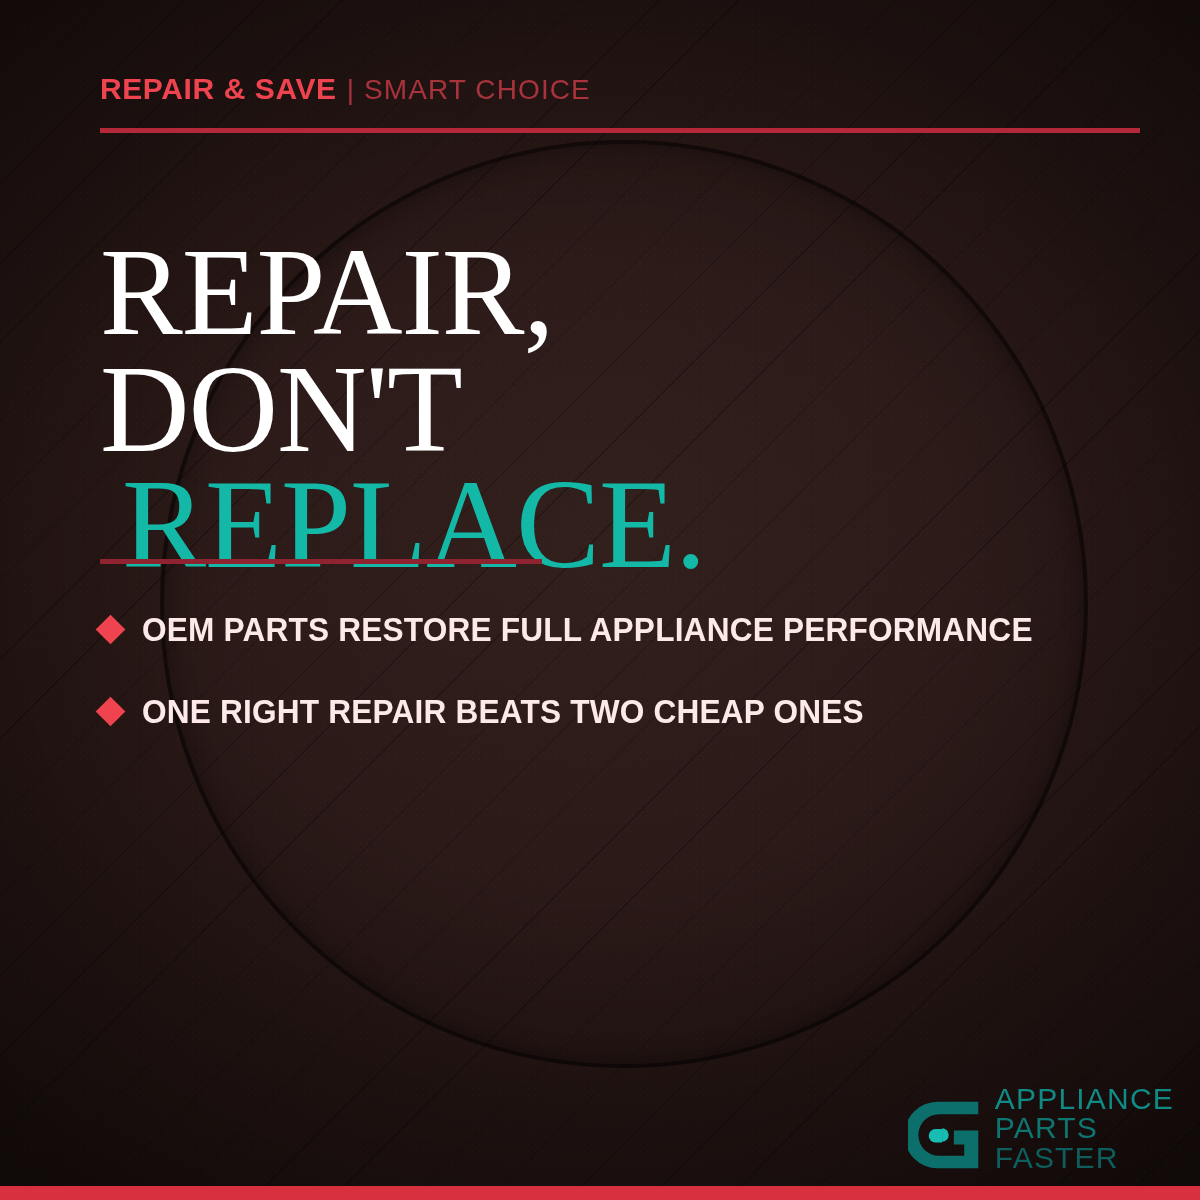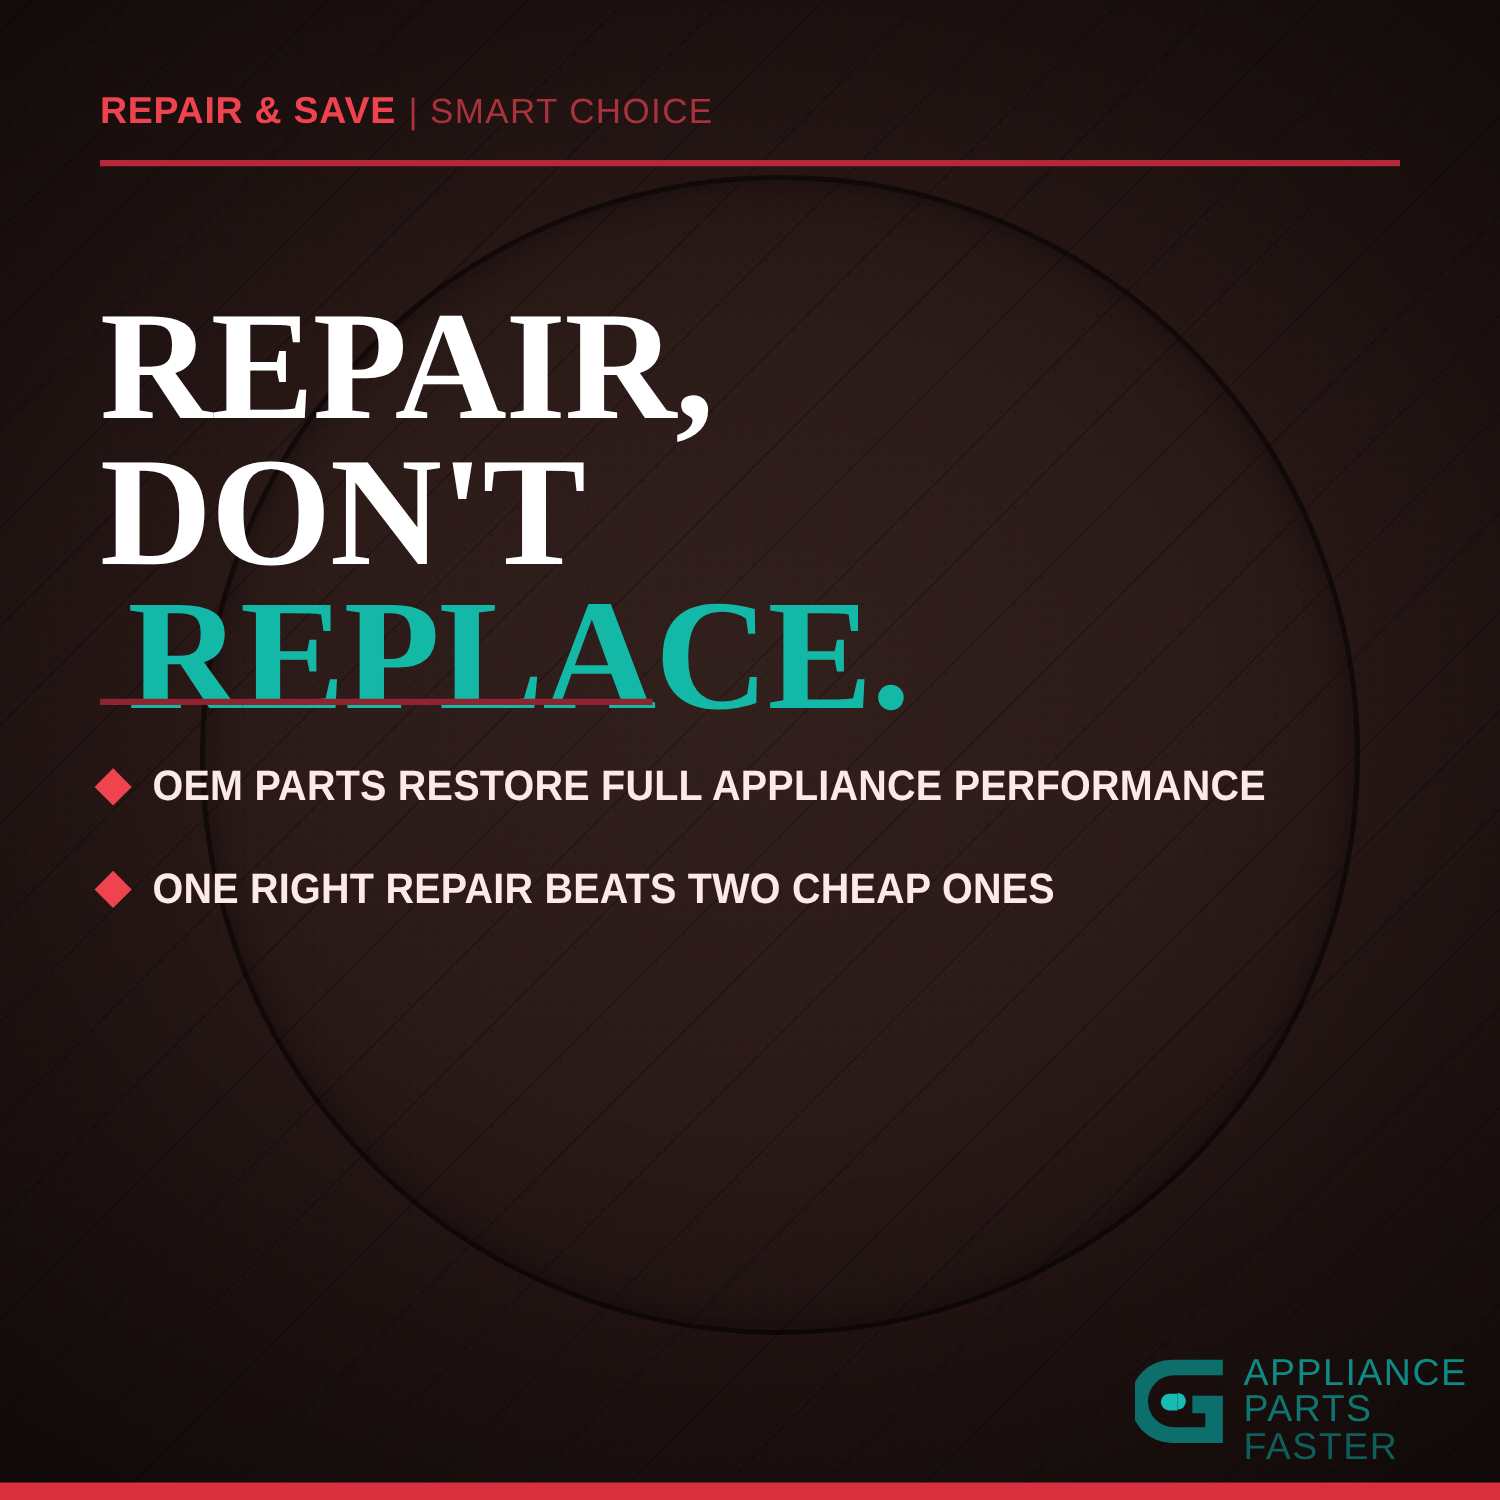--- a/index.html
+++ b/index.html
@@ -55,21 +55,21 @@
     border: 4px solid rgba(0,0,0,0.55);
     box-shadow: 0 0 22px 2px rgba(0,0,0,0.30) inset;
   }
   .bg-vignette {
     position: absolute;
     inset: 0;
     background: radial-gradient(ellipse 75% 65% at 50% 48%, rgba(0,0,0,0) 40%, rgba(0,0,0,0.45) 100%);
     pointer-events: none;
   }
 
-  .content { position: absolute; inset: 0; }
+  .content { position: absolute; inset: 0; margin-left: 20px; }
 
   
   .eyebrow {
     position: absolute;
     left: 80px;
     top: 74px;
     white-space: nowrap;
     line-height: 1;
   }
   .eyebrow-main {
@@ -93,21 +93,21 @@
     height: 5px;
     background: #b5283a;
   }
 
   
   .headline {
     position: absolute;
     left: 80px;
     top: 152px;
     font-family: "Liberation Serif", serif;
-    font-weight: 700;
+    font-weight: 400;
     font-size: 124px;
     line-height: 0.94;
     letter-spacing: -1px;
   }
   .headline .l1, .headline .l2 { display: block; color: #ffffff; }
   .headline .l3 {
     display: block;
     color: #14b8a6;
     font-size: 126px;
     margin-left: 22px;
@@ -154,21 +154,21 @@
     transform-origin: left center;
     white-space: nowrap;
   }
 
   
   .logo {
     position: absolute;
     right: 26px;
     bottom: 28px;
     display: flex;
-    align-items: flex-start;
+    align-items: flex-end;
     gap: 13px;
   }
   .logo-mark { width: 74px; height: 74px; display: block; }
   .logo-words {
     display: flex;
     flex-direction: column;
     line-height: 0.98;
     font-family: "Liberation Sans", sans-serif;
     font-weight: 400;
     font-size: 30px;

